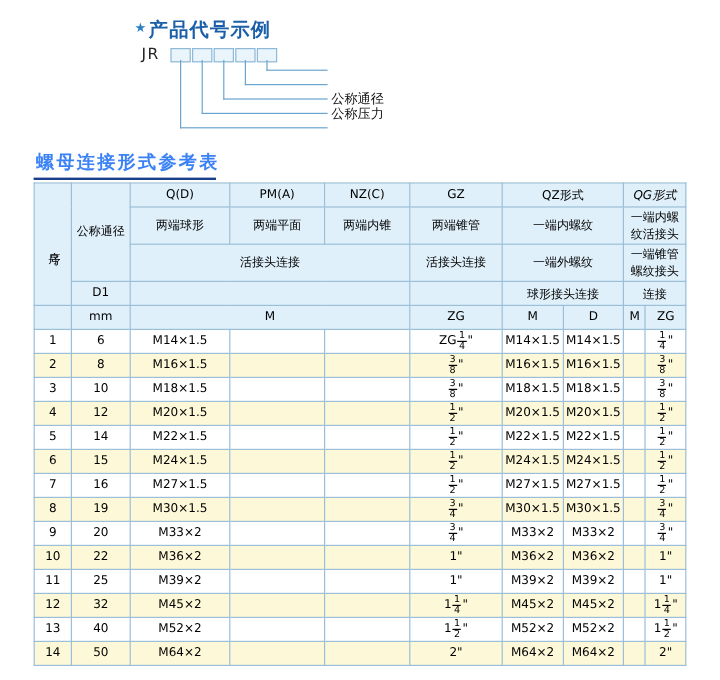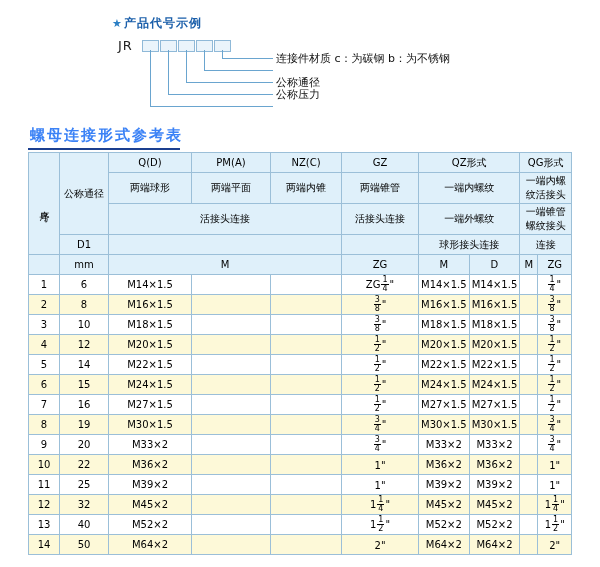--- a/index.html
+++ b/index.html
@@ -15,21 +15,21 @@
   .diagram{
     position:relative;
     width:600px;height:118px;
   }
   .star{
     position:absolute;left:112px;top:18px;
     color:#2b7fc4;font-size:11px;line-height:11px;
   }
   .dia-title{
     position:absolute;left:124px;top:15px;
-    font-size:12px;font-weight:bold;color:#1b5faa;
+    font-size:16px;font-weight:bold;color:#1b5faa;
     letter-spacing:1px;
   }
   .jr{
     position:absolute;left:118px;top:38px;
     font-size:13px;color:#222;letter-spacing:1px;
   }
   .codebox{
     position:absolute;top:40px;
     width:15px;height:10px;
     border:1px solid #8fb9d8;background:#eaf4fb;
@@ -71,21 +71,21 @@
   }
   .hdr td{background:#dff0fa;}
   .hdr2 td{background:#dff0fa;}
   .seq{width:26px;}
   .dn{width:44px;}
   .colq{width:78px;margin-left:24px;}
   .colp{width:74px;}
   .coln{width:66px;}
   .colgz{width:72px;}
   .qz1{width:52px;}
-  .qg1{width:58px;}
+  .qg1{width:58px;font-style:italic;}
   tbody tr.odd td{background:#ffffff;}
   tbody tr.even td{background:#fdf9d8;}
   .frac{
     display:inline-block;
     vertical-align:middle;
     text-align:center;
     font-size:8px;
     line-height:1.0;
   }
   .frac .num{display:block;border-bottom:1px solid #000;padding:0 1px;}
@@ -107,21 +107,20 @@
   <div class="codebox" style="left:178px;"></div>
   <div class="codebox" style="left:196px;"></div>
   <div class="codebox" style="left:214px;"></div>
 
   <div class="leader" style="left:222px;top:50px;width:50px;height:8px;"></div>
   <div class="leader" style="left:204px;top:50px;width:68px;height:20px;"></div>
   <div class="leader" style="left:186px;top:50px;width:86px;height:32px;"></div>
   <div class="leader" style="left:168px;top:50px;width:104px;height:44px;"></div>
   <div class="leader" style="left:150px;top:50px;width:122px;height:56px;"></div>
 
-  <span class="dia-label" style="left:276px;top:51px;">连接件材质  c：为碳钢  b：为不锈钢</span>
   <span class="dia-label" style="left:276px;top:75px;">公称通径</span>
   <span class="dia-label" style="left:276px;top:87px;">公称压力</span>
 </div>
 
 <div class="sec-title">螺母连接形式参考表</div>
 <div class="sec-underline"></div>
 
 <table>
   <thead>
     <tr class="hdr">

